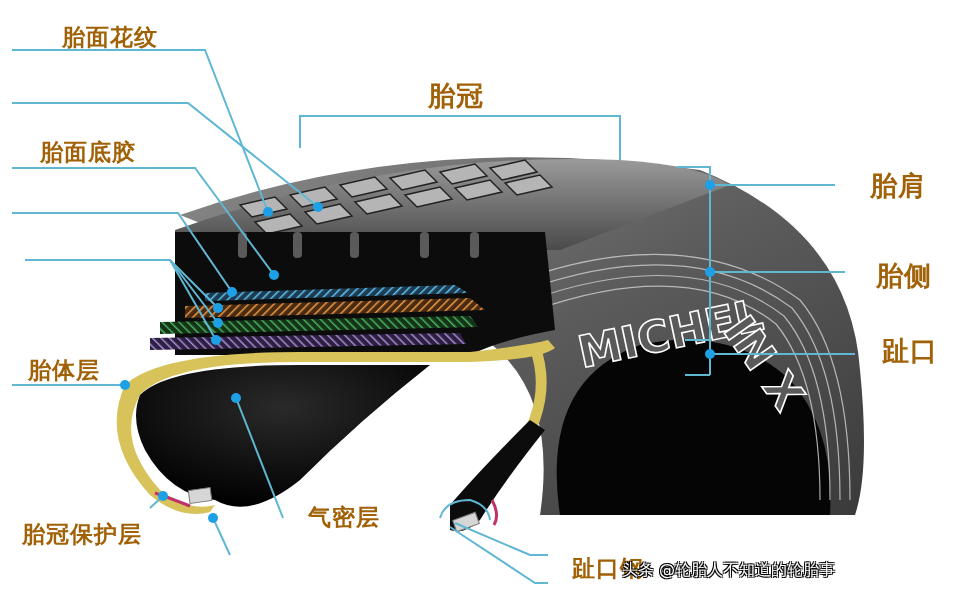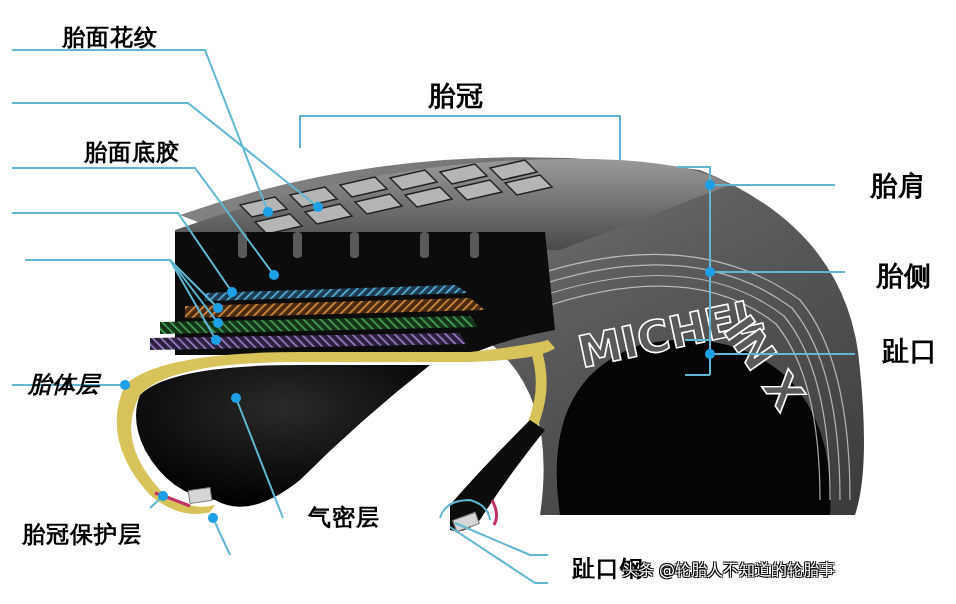--- a/index.html
+++ b/index.html
@@ -4,21 +4,21 @@
   <style>
     * { margin: 0; padding: 0; box-sizing: border-box; }
     html, body { width: 956px; height: 604px; overflow: hidden; background: #ffffff; }
     body { position: relative; font-family: "DejaVu Sans", "Liberation Sans", sans-serif; }
     #stage { position: absolute; left: 0; top: 0; width: 956px; height: 604px; }
     svg.art { position: absolute; left: 0; top: 0; width: 956px; height: 604px; }
     .label {
       position: absolute;
       font-family: "DejaVu Sans", "Liberation Sans", sans-serif;
       font-weight: bold;
-      color: #000000;
+      color: #a16207;
       white-space: nowrap;
       letter-spacing: 1px;
     }
     .label.sm { font-size: 23px; }
     .label.lg { font-size: 27px; }
     .watermark {
       position: absolute;
       left: 622px; top: 560px;
       font-family: "DejaVu Sans", "Liberation Sans", sans-serif;
       font-size: 16px;
@@ -168,22 +168,22 @@
       <circle cx="236" cy="398" r="5"></circle>
       <circle cx="163" cy="496" r="5"></circle>
       <circle cx="213" cy="518" r="5"></circle>
       <circle cx="710" cy="185" r="5"></circle>
       <circle cx="710" cy="272" r="5"></circle>
       <circle cx="710" cy="354" r="5"></circle>
     </g>
   </svg>
 
   <div class="label sm" style="left:62px; top:22px;">胎面花纹</div>
-  <div class="label sm" style="left:40px; top:137px;margin-left:44px;">胎面底胶</div>
-  <div class="label sm" style="left:28px; top:369px;font-style:italic;">胎体层</div>
+  <div class="label sm" style="left:40px; top:137px;">胎面底胶</div>
+  <div class="label sm" style="left:28px; top:355px;">胎体层</div>
   <div class="label sm" style="left:22px; top:519px;">胎冠保护层</div>
   <div class="label sm" style="left:308px; top:502px;">气密层</div>
 
   <div class="label lg" style="left:428px; top:78px;">胎冠</div>
   <div class="label lg" style="left:870px; top:168px;">胎肩</div>
   <div class="label lg" style="left:876px; top:258px;">胎侧</div>
   <div class="label lg" style="left:882px; top:333px;">趾口</div>
   <div class="label sm" style="left:572px; top:553px;">趾口钢</div>
 
   <div class="watermark">头条 @轮胎人不知道的轮胎事</div>

